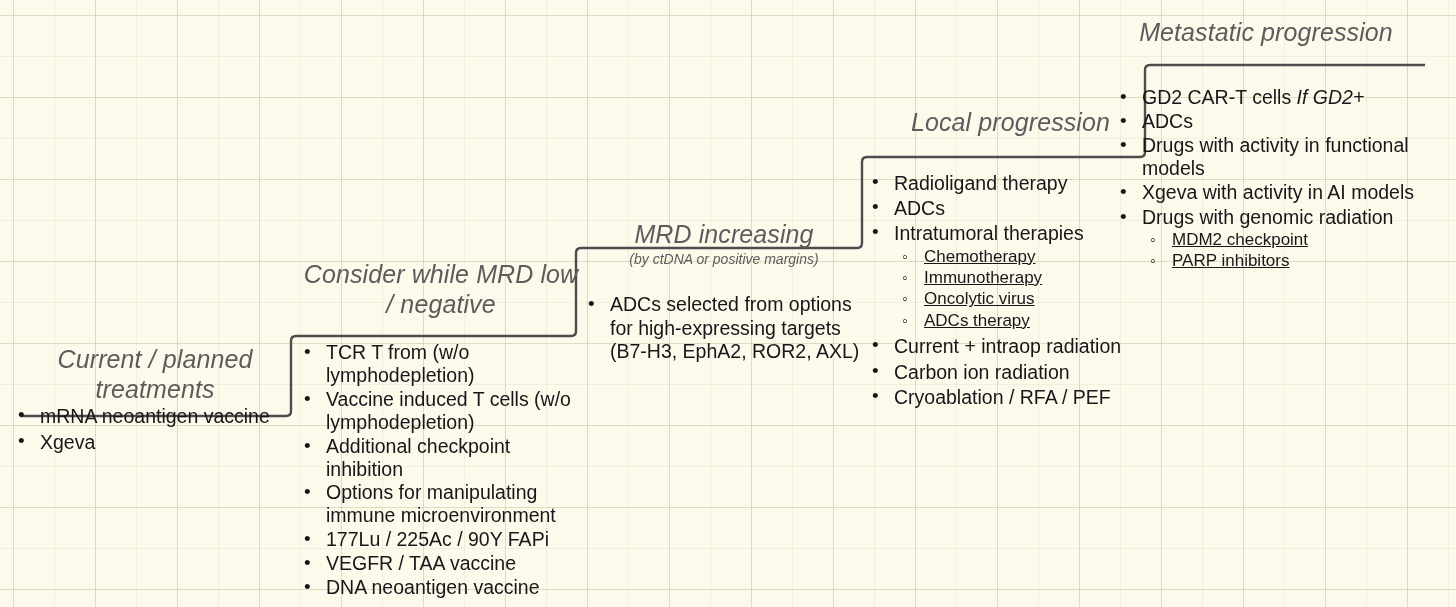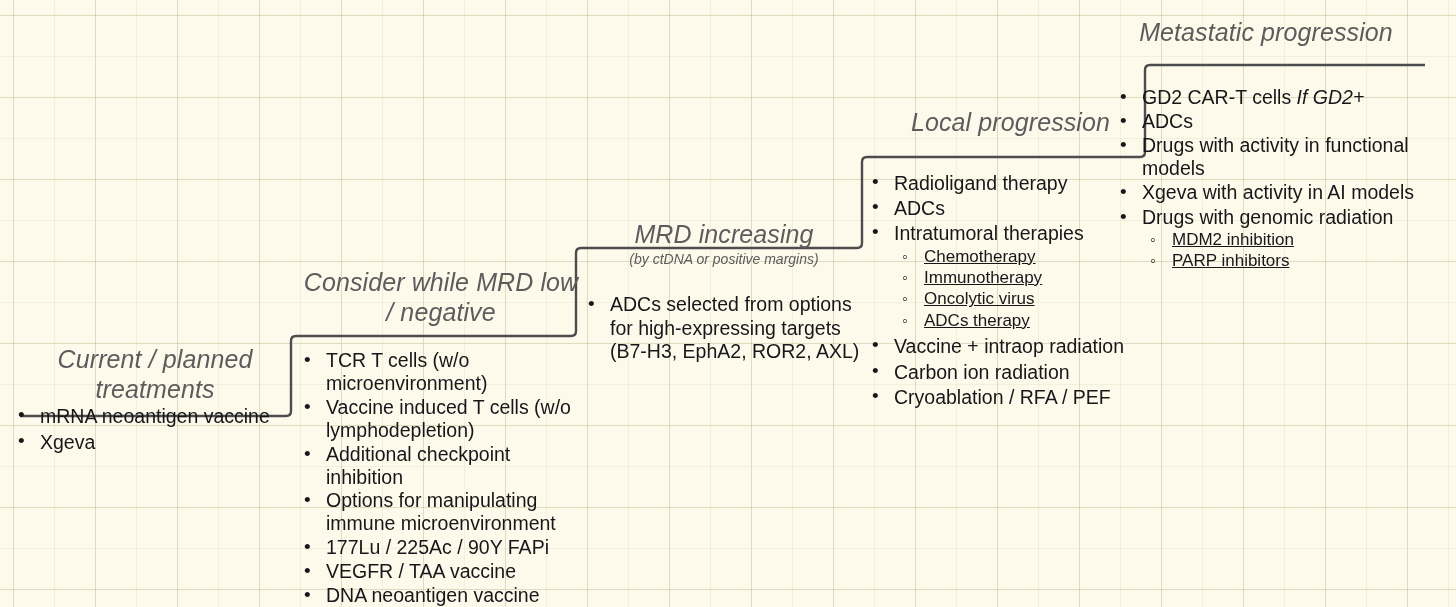--- a/index.html
+++ b/index.html
@@ -108,21 +108,21 @@
     top: 0;
     font-size: 16px;
     color: #17171a;
   }
   .em {
     font-style: italic;
   }
 
   
   #col-1 { left: 14px;   top: 345px; width: 282px; }
-  #col-2 { left: 300px;  top: 268px; width: 282px; }
+  #col-2 { left: 300px;  top: 260px; width: 282px; }
   #col-3 { left: 584px;  top: 176px; width: 280px; margin-top: 44px; }
   #col-4 { left: 868px;  top: 108px; width: 285px; }
   #col-5 { left: 1116px; top: 18px;  width: 300px; }
 
   #col-1 .col-header { }
   #col-2 .col-header { margin-bottom: 22px; }
   #col-3 .col-header { margin-bottom: 26px; }
   #col-4 .col-header { margin-bottom: 33px; }
   #col-5 .col-header { margin-bottom: 38px; }
 
@@ -148,21 +148,21 @@
     <div class="col-header">Current / planned treatments</div>
     <ul class="items">
       <li><span>mRNA neoantigen vaccine</span></li>
       <li><span>Xgeva</span></li>
     </ul>
   </div>
 
   <div class="col" id="col-2">
     <div class="col-header">Consider while MRD low / negative</div>
     <ul class="items">
-      <li><span>TCR T cells (w/o microenvironment)</span></li>
+      <li><span>TCR T from (w/o lymphodepletion)</span></li>
       <li><span>Vaccine induced T cells (w/o lymphodepletion)</span></li>
       <li><span>Additional checkpoint inhibition</span></li>
       <li><span>Options for manipulating immune microenvironment</span></li>
       <li><span>177Lu / 225Ac / 90Y FAPi</span></li>
       <li><span>VEGFR / TAA vaccine</span></li>
       <li><span>DNA neoantigen vaccine</span></li>
     </ul>
   </div>
 
   <div class="col" id="col-3">
@@ -180,36 +180,36 @@
       <li><span>ADCs</span></li>
       <li>
         <span>Intratumoral therapies</span>
         <ul class="sub">
           <li><span>Chemotherapy</span></li>
           <li><span>Immunotherapy</span></li>
           <li><span>Oncolytic virus</span></li>
           <li><span>ADCs therapy</span></li>
         </ul>
       </li>
-      <li style="margin-top:3px;"><span>Vaccine + intraop radiation</span></li>
+      <li style="margin-top:3px;"><span>Current + intraop radiation</span></li>
       <li><span>Carbon ion radiation</span></li>
       <li><span>Cryoablation / RFA / PEF</span></li>
     </ul>
   </div>
 
   <div class="col" id="col-5">
     <div class="col-header">Metastatic progression</div>
     <ul class="items">
       <li><span>GD2 CAR-T cells </span><span class="em">If GD2+</span></li>
       <li><span>ADCs</span></li>
       <li><span>Drugs with activity in functional models</span></li>
       <li><span>Xgeva with activity in AI models</span></li>
       <li>
         <span>Drugs with genomic radiation</span>
         <ul class="sub">
-          <li><span>MDM2 inhibition</span></li>
+          <li><span>MDM2 checkpoint</span></li>
           <li><span>PARP inhibitors</span></li>
         </ul>
       </li>
     </ul>
   </div>
 
 </div>
 
 </body></html>

